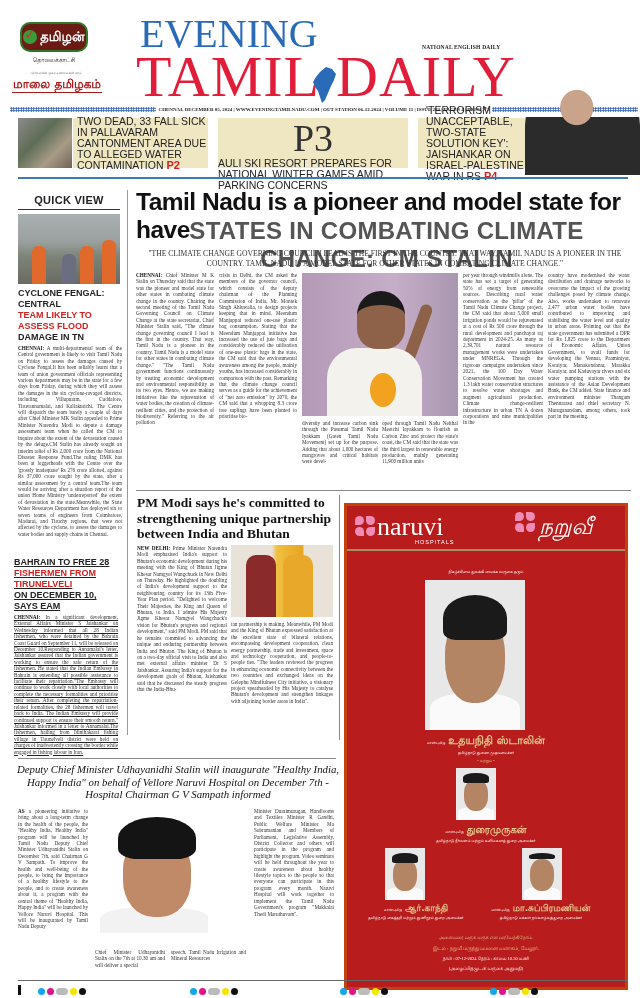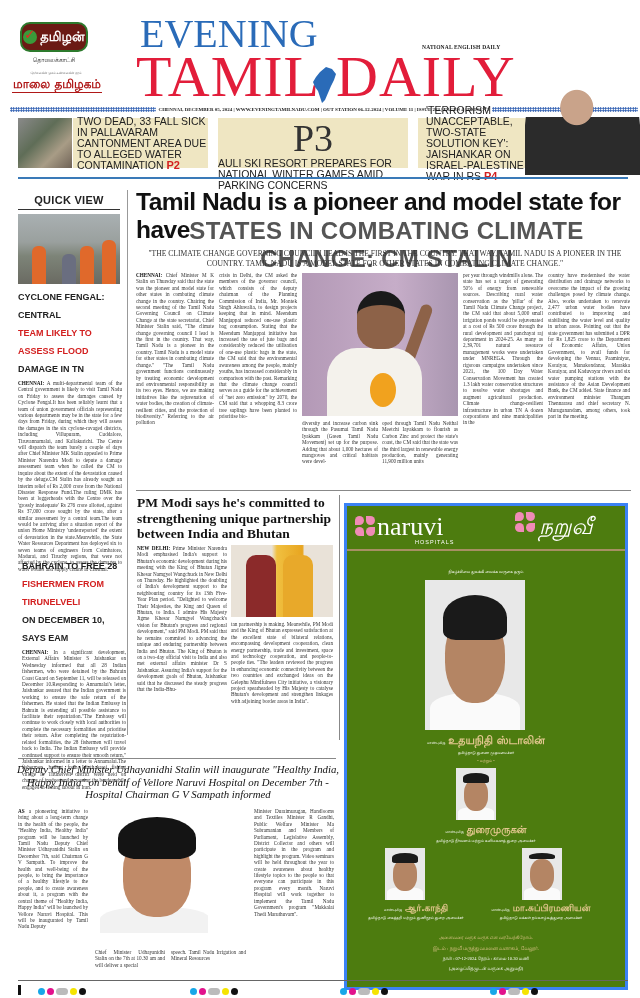--- a/index.html
+++ b/index.html
@@ -37,21 +37,21 @@
   .jaishankar { left: 525px; top: 85px; width: 115px; height: 90px; background: radial-gradient(ellipse at 45% 25%, #c9a38a 0 18%, transparent 19%), linear-gradient(180deg, transparent 35%, #2b2b2b 36%); border-radius: 40px 40px 0 0; }
   .rule-blue { left: 18px; top: 177px; width: 610px; height: 2px; background: #3a7ab8; }
 
   
   .qv-title { left: 18px; top: 194px; width: 102px; text-align: center; font-family: "Liberation Sans", sans-serif; font-weight: bold; font-size: 11px; letter-spacing: 0.3px; }
   .qv-rule { left: 18px; top: 209px; width: 102px; height: 1px; background: #333; }
   .qv-img { left: 18px; top: 214px; width: 102px; height: 70px; background: linear-gradient(180deg, #a9b0b2 0%, #9aa09e 40%, #7d8478 60%, #6a6a62 100%); overflow: hidden; }
   .qv-img .fig { position: absolute; bottom: 0; width: 14px; height: 38px; background: #e0692b; border-radius: 6px 6px 0 0; }
   .vdiv { left: 127px; top: 190px; width: 1px; height: 545px; background: #999; }
 
-  .hl { font-family: "Liberation Sans", sans-serif; font-weight: bold; font-size: 9px; line-height: 18px; text-transform: uppercase; }
+  .hl { font-family: "Liberation Sans", sans-serif; font-weight: bold; font-size: 9px; line-height: 11px; text-transform: uppercase; }
   .hl .red { color: #d32020; }
   .body-text { font-size: 5.2px; line-height: 6.4px; color: #333; text-align: justify; }
   .body-text b { color: #111; }
 
   .main-hl1 { left: 136px; top: 188px; width: 495px; font-family: "Liberation Sans", sans-serif; font-weight: bold; font-size: 24.5px; letter-spacing: -0.5px; line-height: 28px; color: #111; }
   .main-hl2 { left: 144px; top: 217px; width: 485px; font-family: "Liberation Sans", sans-serif; font-weight: bold; font-size: 24px; color: #555; line-height: 28px; letter-spacing: 0.3px; text-align: center; }
   .main-quote { left: 140px; top: 249px; width: 490px; font-size: 7.6px; line-height: 9.5px; color: #333; text-align: center; }
 
   .col { top: 272px; }
   .stalin-img { left: 302px; top: 273px; width: 156px; height: 143px; background: linear-gradient(90deg, #b399b6, #c6adc8 60%, #a996b0); overflow: hidden; }
@@ -62,21 +62,21 @@
 
   .hrule { left: 136px; top: 490px; width: 495px; height: 1px; background: #888; }
 
   .modi-hl { left: 137px; top: 495px; width: 200px; font-family: "Liberation Serif", serif; font-weight: bold; font-size: 13.5px; line-height: 15.5px; color: #111; }
   .modi-img { left: 231px; top: 545px; width: 102px; height: 72px; background: linear-gradient(90deg, #e9e2d8 0%, #e9e2d8 40%, #f0c040 45%, #e8a520 70%, #e9e2d8 72%); overflow: hidden; }
   .modi-img .p1 { position: absolute; left: 15px; top: 10px; width: 30px; height: 62px; background: #8b2a2a; border-radius: 10px 10px 0 0; }
   .modi-img .p2 { position: absolute; left: 52px; top: 10px; width: 30px; height: 62px; background: #e8a92a; border-radius: 10px 10px 0 0; }
   .vdiv2 { left: 339px; top: 495px; width: 1px; height: 245px; background: #888; }
 
   
-  .ad { left: 344px; top: 503px; width: 284px; height: 487px; background: #4d7c0f; border: 3px solid #3b82f6; }
+  .ad { left: 344px; top: 503px; width: 284px; height: 487px; background: #b91c1c; border: 3px solid #c2410c; }
   .ad-logo { position: absolute; top: 8px; font-family: "Liberation Serif", serif; color: #fff; font-size: 26px; line-height: 26px; }
   .ad-flower { position: absolute; width: 22px; height: 22px; }
   .ad-flower span { position: absolute; width: 9px; height: 9px; background: #f08bb6; border-radius: 50% 50% 50% 0; }
   .ad-hosp { position: absolute; font-family: "Liberation Sans", sans-serif; font-size: 5.5px; color: #fff; letter-spacing: 1px; }
   .ad-rule { position: absolute; left: 0; top: 43px; width: 100%; height: 2px; background: #a78f63; }
   .ad-slogan { position: absolute; top: 49px; width: 100%; text-align: center; font-family: "DejaVu Sans", sans-serif; color: #e3c78f; font-size: 10px; }
   .ad-sub { position: absolute; top: 63px; width: 100%; text-align: center; font-size: 4px; color: #fff; }
   .ad-photo { position: absolute; background: #e8e8e8; overflow: hidden; }
   .ad-photo .face { position: absolute; left: 20%; top: 22%; width: 60%; height: 60%; background: #b48564; border-radius: 45%; }
   .ad-photo .hair { position: absolute; left: 18%; top: 10%; width: 64%; height: 30%; background: #1a1a1a; border-radius: 50% 50% 20% 20%; }
@@ -156,21 +156,21 @@
 
 <div class="abs" style="left:18px; top:288px; width:104px;">
   <div class="hl">
     <div>CYCLONE FENGAL: CENTRAL</div>
     <div class="red">TEAM LIKELY TO ASSESS FLOOD</div>
     <div>DAMAGE IN TN</div>
   </div>
   <p class="body-text" style="margin-top:2px;"><b>CHENNAI:</b> <span>A multi-departmental team of the Central government is likely to visit Tamil Nadu on Friday to assess the damages caused by Cyclone Fengal.It has been reliably learnt that a team of union government officials representing various departments may be in the state for a few days from Friday, during which they will assess the damages in the six cyclone-ravaged districts, including Villupuram, Cuddalore, Tiruvannamalai, and Kallakurichi. The Centre will dispatch the team barely a couple of days after Chief Minister MK Stalin appealed to Prime Minister Narendra Modi to depute a damage assessment team when he called the CM to inquire about the extent of the devastation caused by the deluge.CM Stalin has already sought an interim relief of Rs 2,000 crore from the National Disaster Response Fund.The ruling DMK has been at loggerheads with the Centre over the 'grossly inadequate' Rs 276 crore allotted, against Rs 37,000 crore sought by the state, after a similar assessment by a central team.The team would be arriving after a situation report of the union Home Ministry 'underreported' the extent of devastation in the state.Meanwhile, the State Water Resources Department has deployed six to seven teams of engineers from Coimbatore, Madurai, and Tiruchy regions, that were not affected by the cyclone, to assess the damages to water bodies and supply chains in Chennai.</span></p>
 </div>
 
-<div class="abs" style="left:22px; top:557px; width:104px;">
+<div class="abs" style="left:14px; top:557px; width:104px;text-decoration:underline;">
   <div class="hl">
     <div>BAHRAIN TO FREE 28</div>
     <div class="red">FISHERMEN FROM TIRUNELVELI</div>
     <div>ON DECEMBER 10, SAYS EAM</div>
   </div>
   <p class="body-text" style="margin-top:2px;"><b>CHENNAI:</b> <span>In a significant development, External Affairs Minister S Jaishankar on Wednesday informed that all 28 Indian fishermen, who were detained by the Bahrain Coast Guard on September 11, will be released on December 10.Responding to Annamalai's letter, Jaishankar assured that the Indian government is working to ensure the safe return of the fishermen. He stated that the Indian Embassy in Bahrain is extending all possible assistance to facilitate their repatriation."The Embassy will continue to work closely with local authorities to complete the necessary formalities and prioritise their return. After completing the repatriation-related formalities, the 28 fishermen will travel back to India. The Indian Embassy will provide continued support to ensure their smooth return," Jaishankar informed in a letter to Annamalai.The fishermen, hailing from Idinthakarai fishing village in Tirunelveli district were held on charges of inadvertently crossing the border while engaged in fishing labour in Iran.</span></p>
 </div>
 
 <div class="abs vdiv"></div>
 

